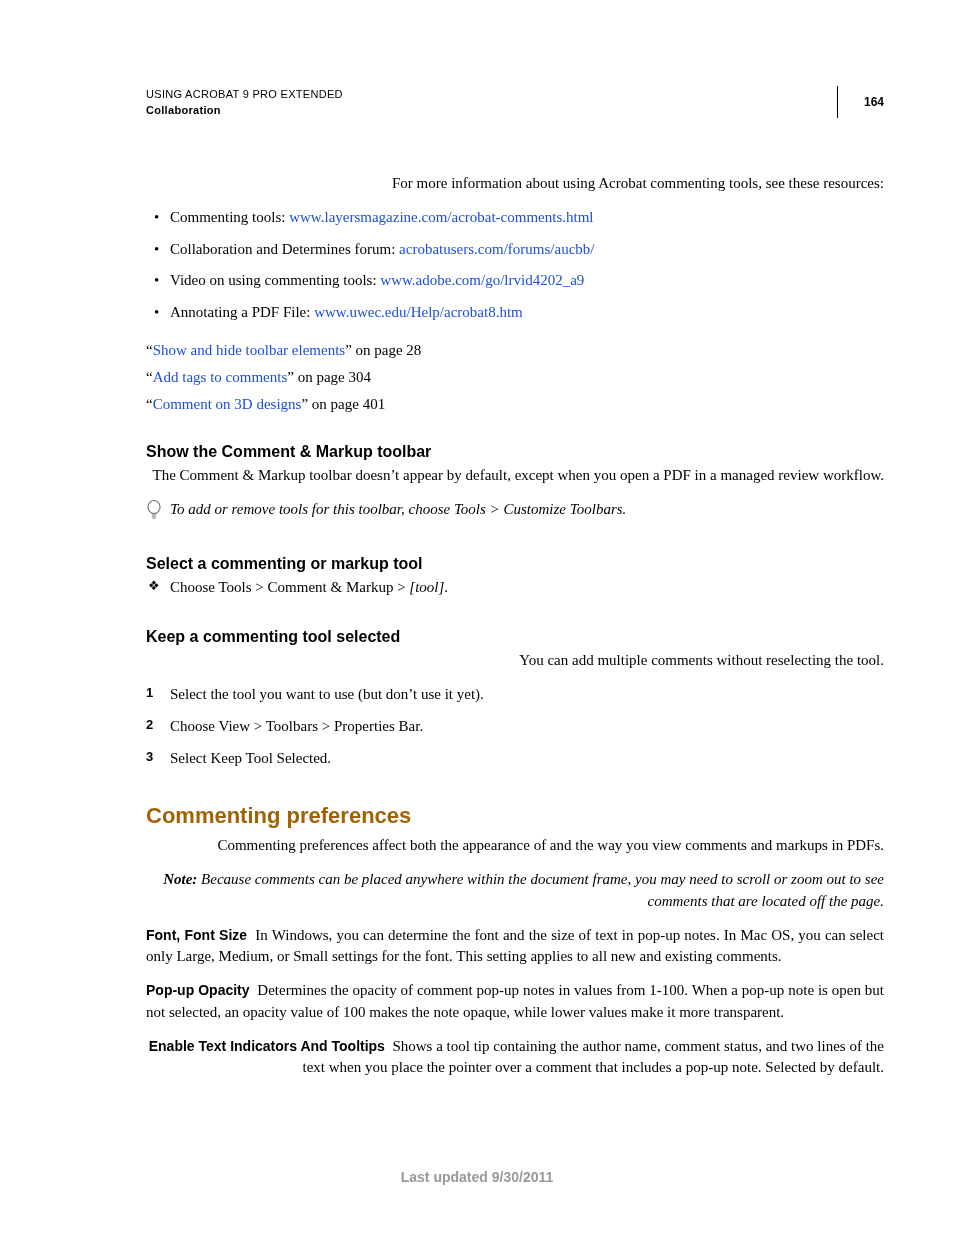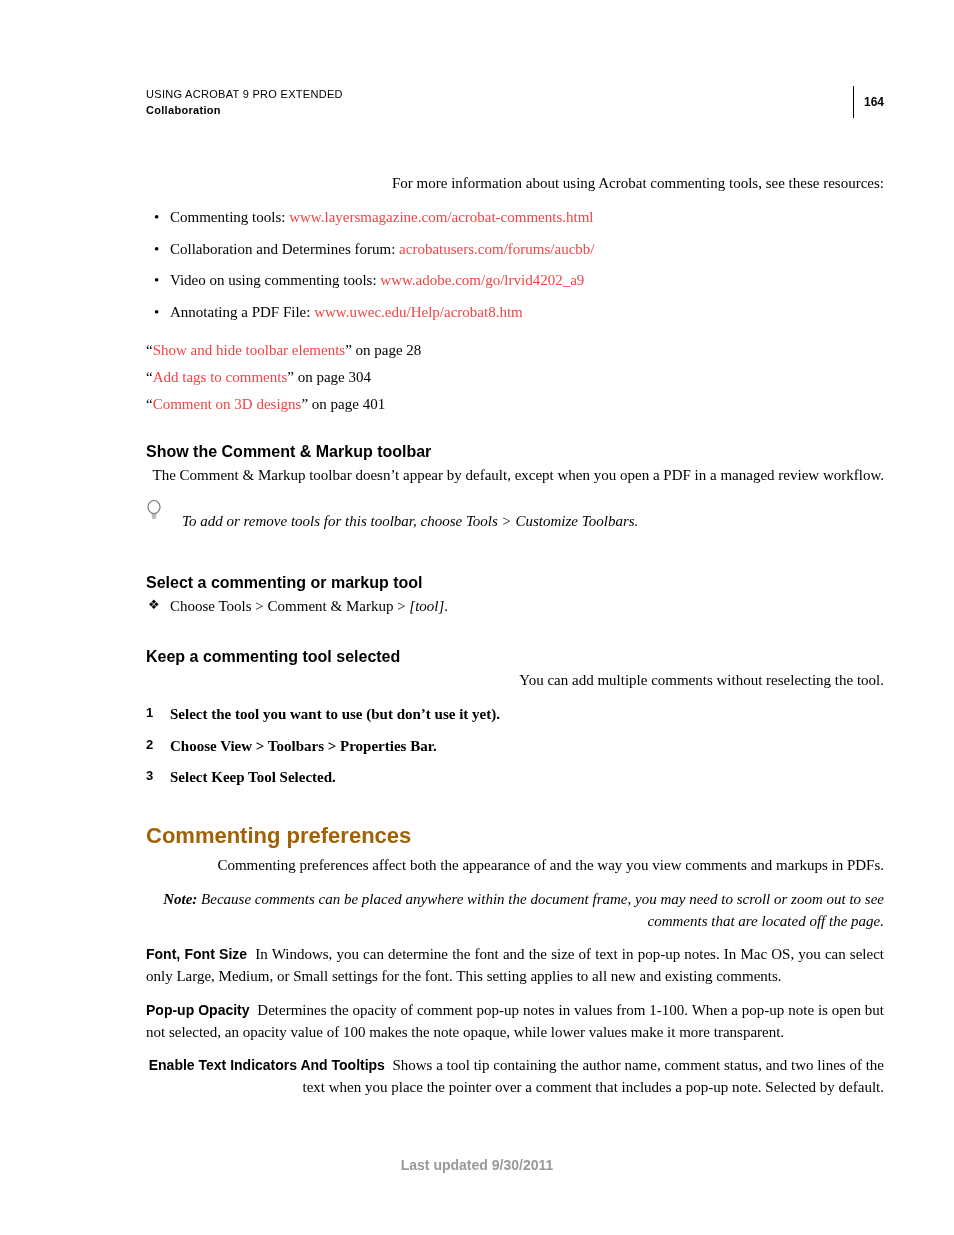--- a/index.html
+++ b/index.html
@@ -26,21 +26,21 @@
     flex: 1;
     font-size: 11px;
     line-height: 1.4;
     letter-spacing: 0.3px;
   }
   .header-title { font-weight: 400; }
   .header-sub { font-weight: 700; }
   .header-right {
     font-size: 12px;
     font-weight: 700;
-    padding-left: 0;
+    padding-left: 16px;
     border-left: 1.5px solid #000;
     line-height: 32px;
     text-align: right;
     min-width: 30px;
   }
   .body-text {
     font-size: 15px;
     line-height: 1.45;
     margin-bottom: 12px;
     text-align: right;
@@ -57,21 +57,21 @@
     position: relative;
     margin-bottom: 10px;
   }
   ul.bullets li::before {
     content: "•";
     position: absolute;
     left: 8px;
     top: 0;
   }
   .link {
-    color: #ef4444;
+    color: #1d4ed8;
     text-decoration: none;
     cursor: pointer;
   }
   .more-help {
     font-family: "Myriad Pro", "Helvetica Neue", Arial, sans-serif;
     font-weight: 700;
     font-size: 14.5px;
     margin-top: 24px;
     margin-bottom: 6px;
   }
@@ -115,42 +115,41 @@
     margin-bottom: 8px;
   }
   .tip-icon svg { width: 16px; height: 22px; }
   .italic { font-style: italic; }
   .boldit { font-style: italic; font-weight: 700; }
   ol.steps {
     list-style: none;
     counter-reset: step;
     padding: 0;
     margin: 6px 0 6px 0;
-    font-weight: bold;
   }
   ol.steps li {
     counter-increment: step;
     font-size: 15px;
     line-height: 1.45;
     padding-left: 24px;
     position: relative;
     margin-bottom: 10px;
   }
   ol.steps li::before {
     content: counter(step);
     position: absolute;
     left: 0;
     top: 0;
     font-family: "Myriad Pro", "Helvetica Neue", Arial, sans-serif;
     font-weight: 700;
     font-size: 13px;
   }
   .footer {
     position: absolute;
-    bottom: 62px;
+    bottom: 50px;
     left: 0;
     right: 0;
     text-align: center;
     font-family: "Myriad Pro", "Helvetica Neue", Arial, sans-serif;
     font-weight: 700;
     color: #999;
     font-size: 14px;
   }
   .pref-term {
     font-family: "Myriad Pro", "Helvetica Neue", Arial, sans-serif;
@@ -194,21 +193,21 @@
 
   <div class="h3">Show the Comment &amp; Markup toolbar</div>
   <div class="body-text">The Comment &amp; Markup toolbar doesn’t appear by default, except when you open a PDF in a managed review workflow.</div>
   <div class="tip">
     <span class="tip-icon">
       <svg viewBox="0 0 16 22">
           <ellipse cx="8" cy="8" rx="6" ry="6.5" fill="none" stroke="#777" stroke-width="1.2"></ellipse>
           <path d="M5.5 15 h5 M5.8 17 h4.4 M6.2 19 h3.6" stroke="#777" stroke-width="1.2" fill="none"></path>
         </svg>
     </span>
-    <span class="italic body-text" style="margin:12px">To add or remove tools for this toolbar, choose Tools &gt; Customize Toolbars.</span>
+    <span class="italic body-text" style="margin:0">To add or remove tools for this toolbar, choose Tools &gt; Customize Toolbars.</span>
   </div>
 
   <div class="h3">Select a commenting or markup tool</div>
   <div class="diamond-line">
     <span>Choose Tools &gt; Comment &amp; Markup &gt; </span><span class="italic">[tool]</span><span>.</span>
   </div>
 
   <div class="h3">Keep a commenting tool selected</div>
   <div class="body-text">You can add multiple comments without reselecting the tool.</div>
   <ol class="steps">

